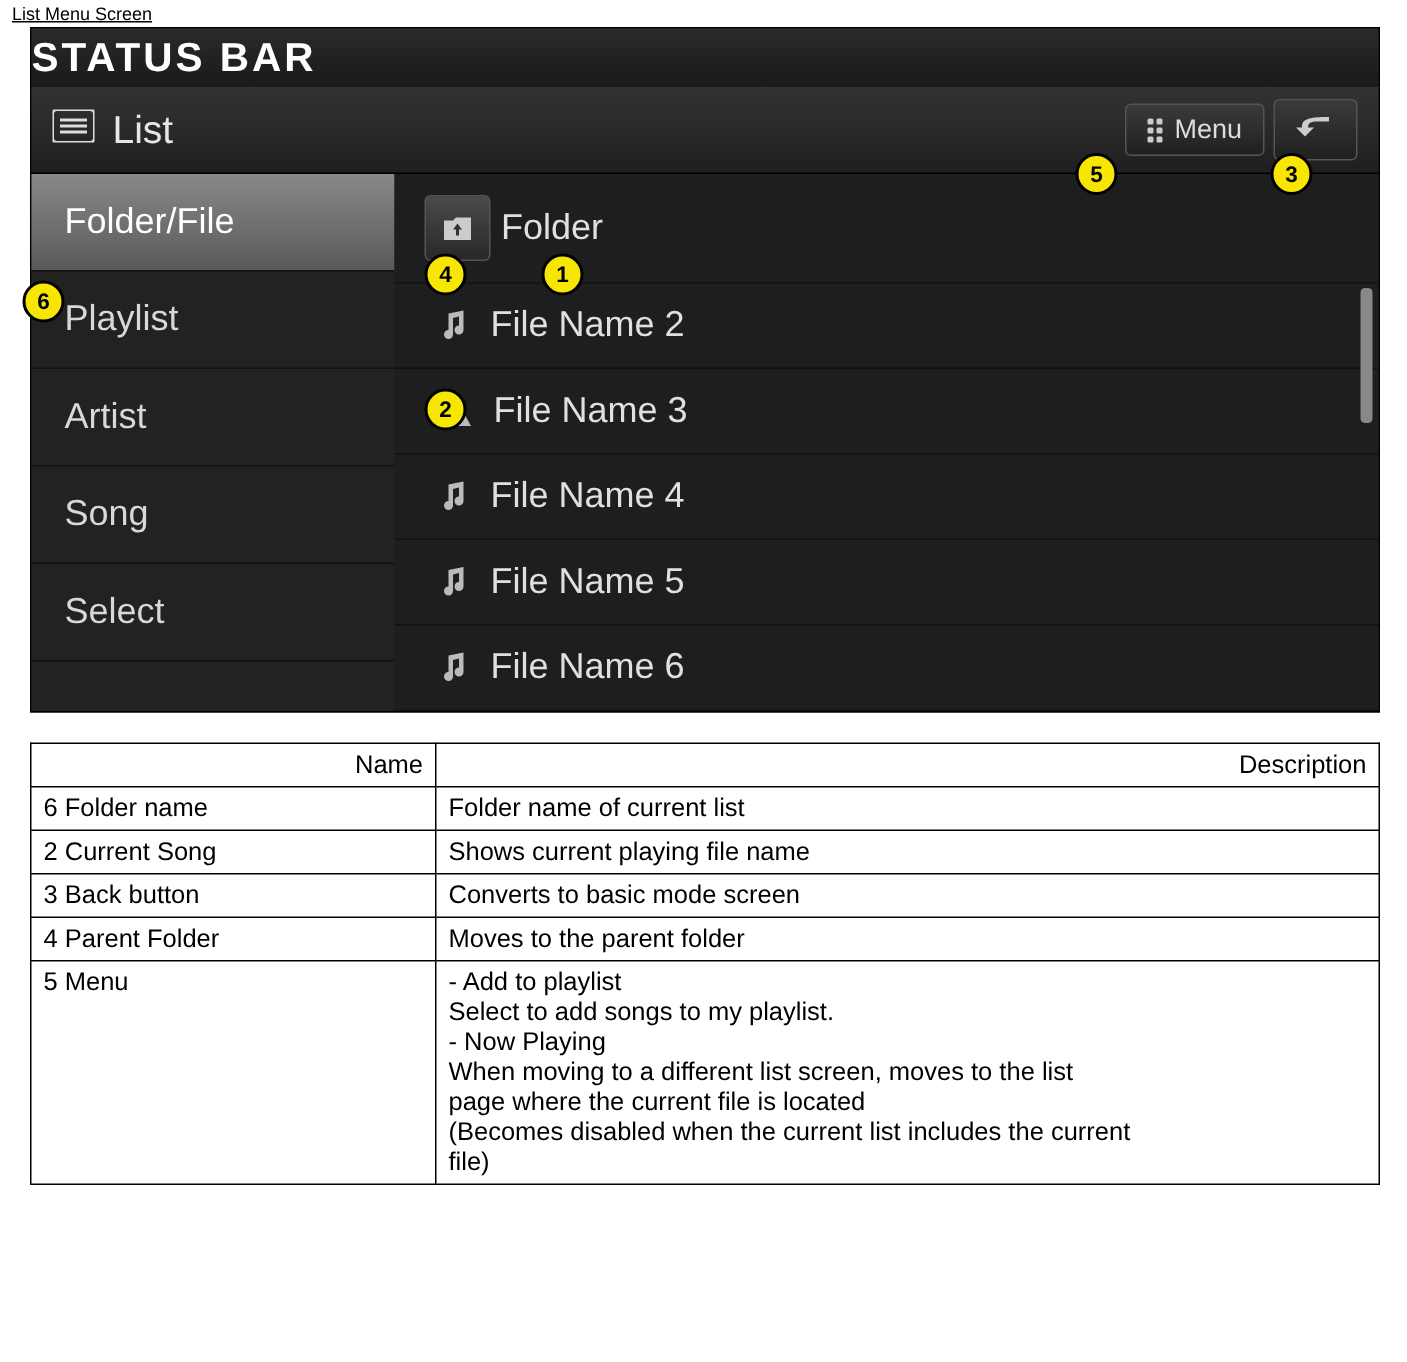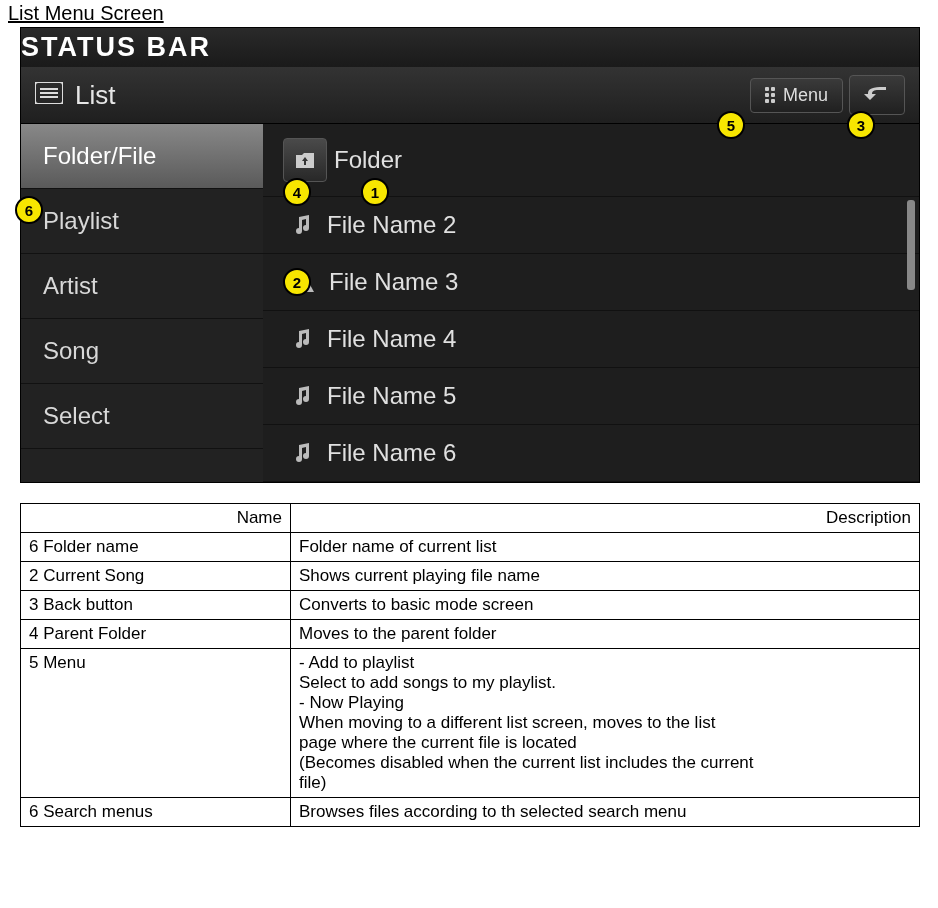--- a/index.html
+++ b/index.html
@@ -1,18 +1,18 @@
 <!DOCTYPE html>
 <html><head>
   <meta charset="utf-8">
   <style>
     * { box-sizing: border-box; margin: 0; padding: 0; }
     body { font-family: Arial, sans-serif; background: #fff; width: 938px; }
     
-    .page-title { font-size: 20px; text-decoration: underline; padding: 2px 8px; }
+    .page-title { font-size: 12px; text-decoration: underline; padding: 2px 8px; }
     
     .device-screen {
       margin: 0 20px 20px 20px;
       border: 1px solid #000;
       background: #1a1a1a;
       position: relative;
       width: 900px;
     }
     
     .status-bar {
@@ -307,20 +307,14 @@
         <td>
           <span class="desc-line">- Add to playlist</span>
           <span class="desc-line">Select to add songs   to my playlist.</span>
           <span class="desc-line">- Now Playing</span>
           <span class="desc-line">When moving to a different list screen, moves to the list</span>
           <span class="desc-line">page where the current file is located</span>
           <span class="desc-line">(Becomes disabled when the current list includes the current</span>
           <span class="desc-line">file)</span>
         </td>
       </tr>
-      <tr>
-        <td class="name-col">6 Search menus</td>
-        <td>
-          <span class="desc-line">Browses files according to th selected search menu</span>
-        </td>
-      </tr>
     </tbody>
 </table>
 
 </body></html>

